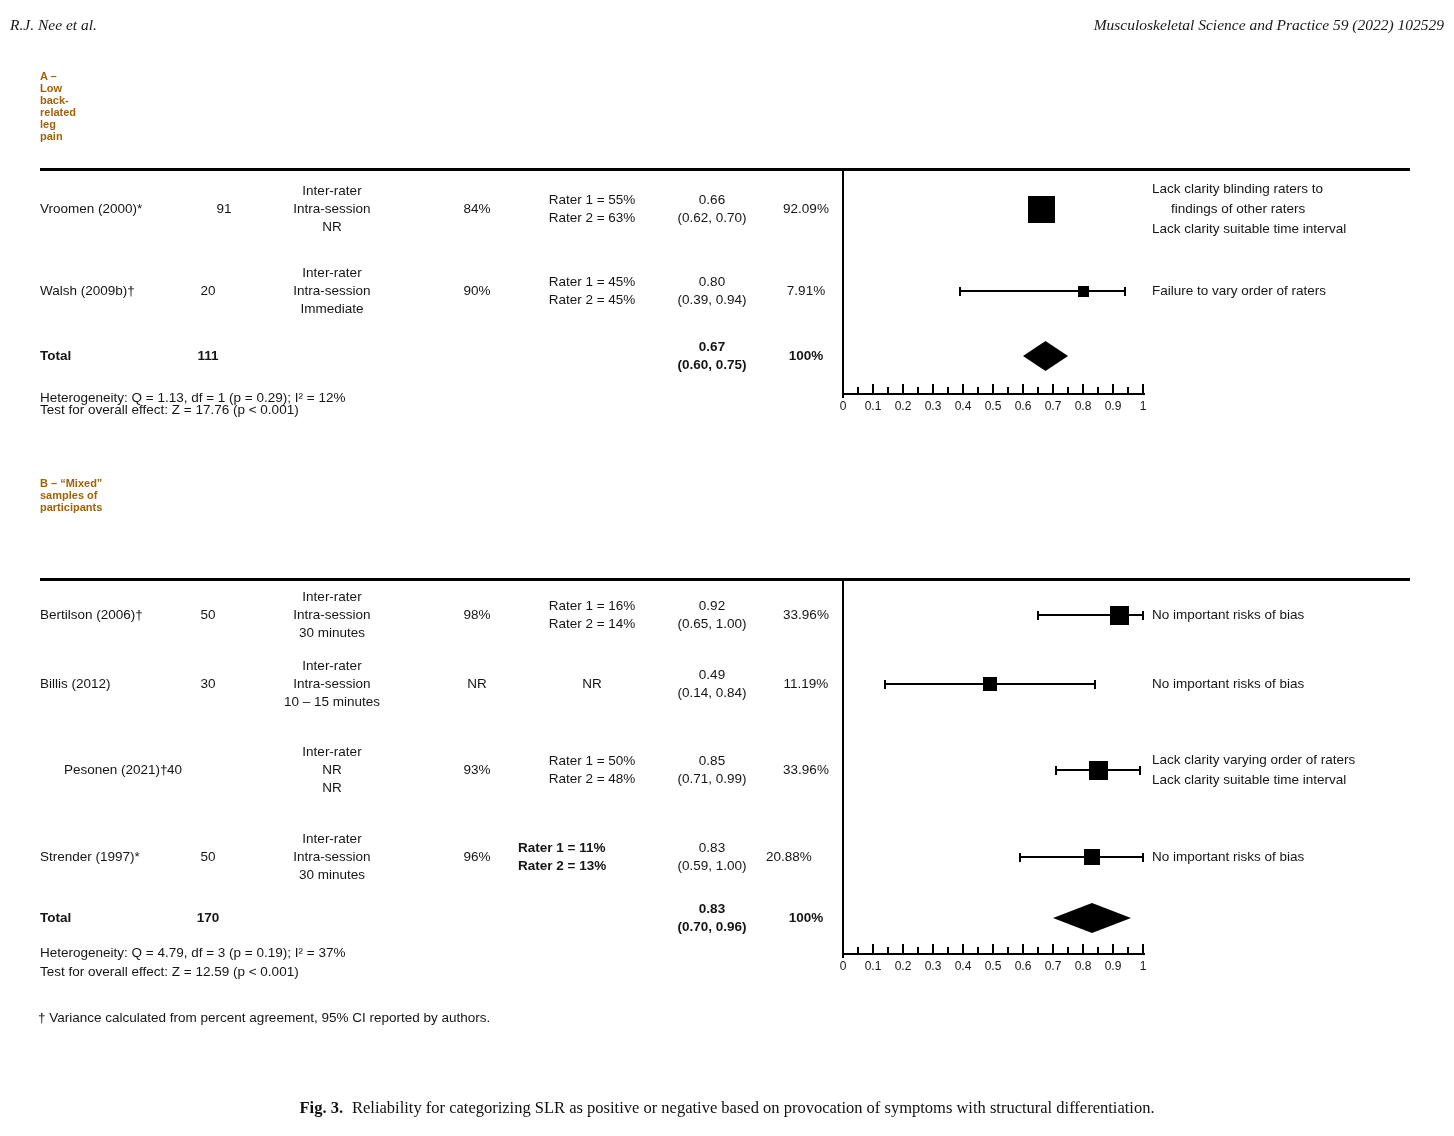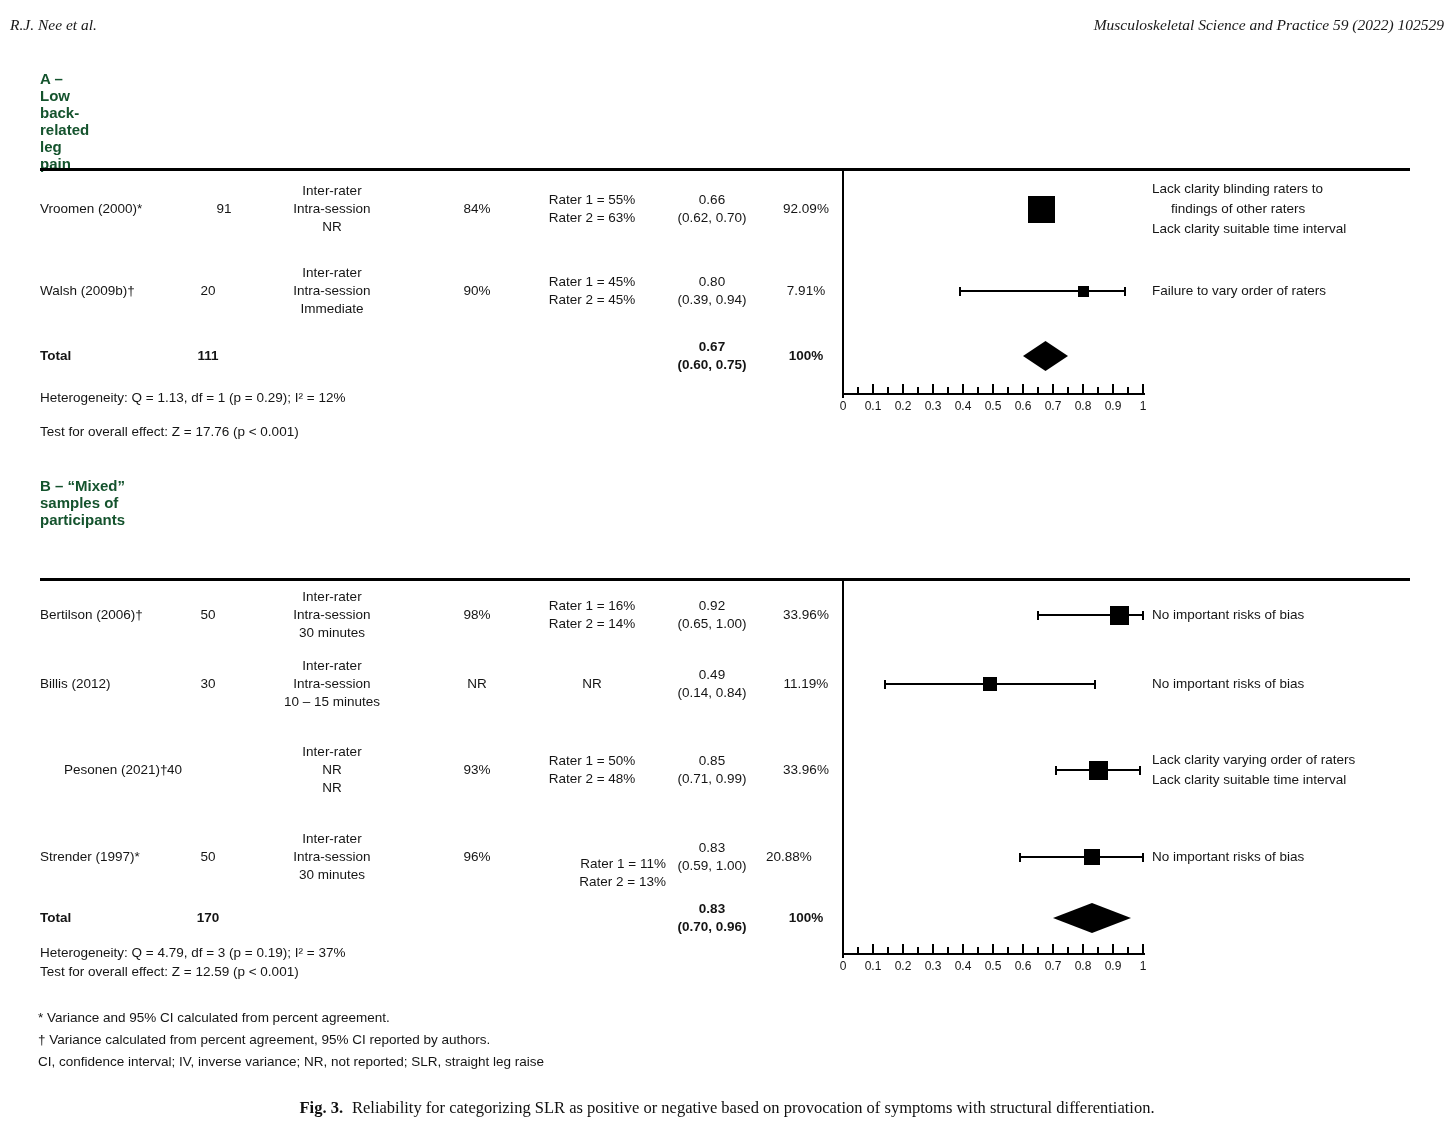--- a/index.html
+++ b/index.html
@@ -10,21 +10,21 @@
   .page-header .authors{position:absolute;left:0;top:0;}
   .page-header .journal{position:absolute;right:0;top:0;}
   .footnotes{position:absolute;left:38px;top:1007px;font-size:13.5px;line-height:22px;color:#151515;}
   .caption{position:absolute;left:0;top:1098px;width:1454px;text-align:center;
         font-family:"Liberation Serif",serif;font-size:16.5px;color:#101010;}
   .caption .fig-label{font-weight:bold;margin-right:9px;}
   
   .abs{position:absolute;}
   .cell{position:absolute;transform:translateY(-50%);font-size:13.5px;line-height:18px;color:#151515;}
   .rule{position:absolute;height:3px;background:#000;}
-  .ptitle{position:absolute;font-size:15px;font-weight:bold;color:#14532d;}
+  .ptitle{position:absolute;font-size:11px;font-weight:bold;color:#a16207;}
   .het{position:absolute;font-size:13.5px;color:#151515;white-space:nowrap;}
   .mark{position:absolute;background:#000;}
   .diamond{position:absolute;background:#000;clip-path:polygon(0% 50%,50% 0%,100% 50%,50% 100%);}
   .ticklab{position:absolute;font-size:12px;color:#151515;text-align:center;}
   .biasitem div.cont{padding-left:19px;}
 </style>
 </head>
 <body>
 
 <div class="page">
@@ -157,21 +157,21 @@
           <div class="cell" style="left: 653px; width: 118px; top: 356px; text-align: center; font-weight: bold; line-height: 18px;">
             <div>0.67</div>
             <div>(0.60, 0.75)</div>
           </div>
           <div class="cell" style="left: 766px; width: 80px; top: 356px; text-align: center; font-weight: bold; line-height: 18px;">
             <div>100%</div>
           </div>
           <div class="diamond" style="left: 1023px; top: 341px; width: 45px; height: 30px;"></div>
         </div>
         <div class="het" style="left: 40px; top: 383px; margin-top: 7px;">Heterogeneity:  Q = 1.13, df = 1 (p = 0.29); I² = 12%</div>
-        <div class="het" style="left: 40px; top: 424px;">Test for overall  effect:  Z = 17.76 (p &lt; 0.001)</div>
+        <div class="het" style="left: 40px; top: 402px;">Test for overall  effect:  Z = 17.76 (p &lt; 0.001)</div>
       </div>
       <div class="abs" style="left: 0px; top: 0px;">
         <div class="ptitle" style="left: 40px; top: 477px;">B – “Mixed” samples of participants</div>
         <div class="rule" style="left: 40px; top: 578px; width: 1370px;"></div>
         <div class="mark" style="left: 841.5px; top: 581px; width: 2.5px; height: 377px;"></div>
         <div class="mark" style="left: 841.5px; top: 953px; width: 303px; height: 2px;"></div>
         <div class="mark" style="left: 842.3px; top: 944px; width: 1.4px; height: 9px;"></div>
         <div class="mark" style="left: 857.3px; top: 947px; width: 1.4px; height: 6px;"></div>
         <div class="mark" style="left: 872.3px; top: 944px; width: 1.4px; height: 9px;"></div>
         <div class="mark" style="left: 887.3px; top: 947px; width: 1.4px; height: 6px;"></div>
@@ -321,21 +321,21 @@
             <div>50</div>
           </div>
           <div class="cell" style="left: 232px; width: 200px; top: 857px; text-align: center; font-weight: normal; line-height: 18px;">
             <div>Inter-rater</div>
             <div>Intra-session</div>
             <div>30 minutes</div>
           </div>
           <div class="cell" style="left: 425px; width: 104px; top: 857px; text-align: center; font-weight: normal; line-height: 18px;">
             <div>96%</div>
           </div>
-          <div class="cell" style="left: 518px; width: 148px; top: 857px; text-align: right; font-weight: normal; line-height: 18px; margin-top: 16px;">
+          <div class="cell" style="left: 518px; width: 148px; top: 857px; text-align: left; font-weight: bold; line-height: 18px;">
             <div>Rater 1 = 11%</div>
             <div>Rater 2 = 13%</div>
           </div>
           <div class="cell" style="left: 653px; width: 118px; top: 857px; text-align: center; font-weight: normal; line-height: 18px;">
             <div>0.83</div>
             <div>(0.59, 1.00)</div>
           </div>
           <div class="cell" style="left: 766px; width: 80px; top: 857px; text-align: left; font-weight: normal; line-height: 18px;">
             <div>20.88%</div>
           </div>
@@ -364,21 +364,19 @@
             <div>100%</div>
           </div>
           <div class="diamond" style="left: 1053px; top: 903px; width: 78px; height: 30px;"></div>
         </div>
         <div class="het" style="left: 40px; top: 945px;">Heterogeneity:  Q = 4.79, df = 3 (p = 0.19); I² = 37%</div>
         <div class="het" style="left: 40px; top: 964px;">Test for overall  effect:  Z = 12.59 (p &lt; 0.001)</div>
       </div>
     </div>
 
   <div class="footnotes">
-    <div>*  Variance and 95% CI calculated from percent  agreement.</div>
     <div>†  Variance calculated from percent  agreement,  95% CI reported  by authors.</div>
-    <div>CI, confidence  interval;  IV, inverse  variance;  NR, not reported;  SLR, straight leg raise</div>
   </div>
 
   <div class="caption">
     <span class="fig-label">Fig. 3.</span><span>Reliability for categorizing SLR as positive or negative based on provocation of symptoms with structural differentiation.</span>
   </div>
 </div>
 
 </body></html>

